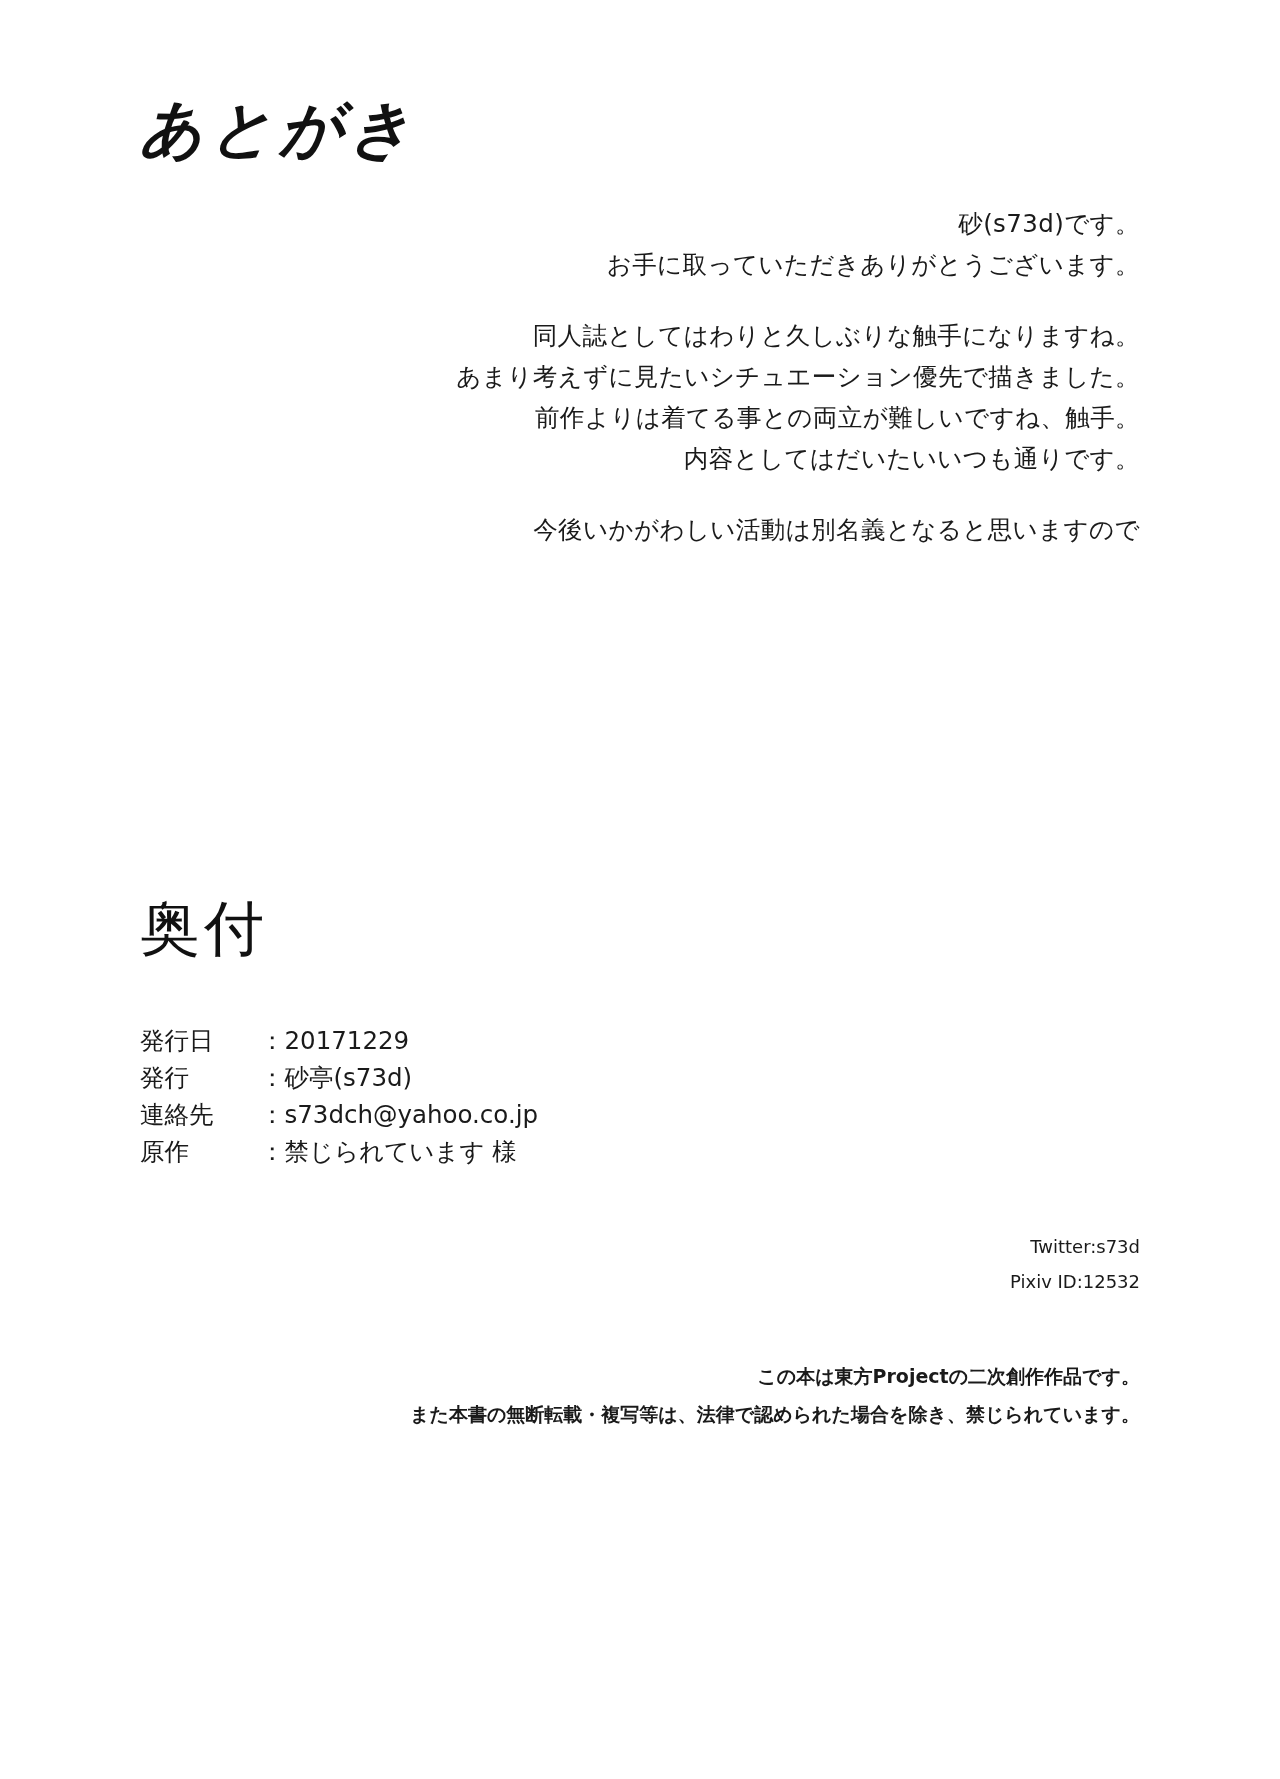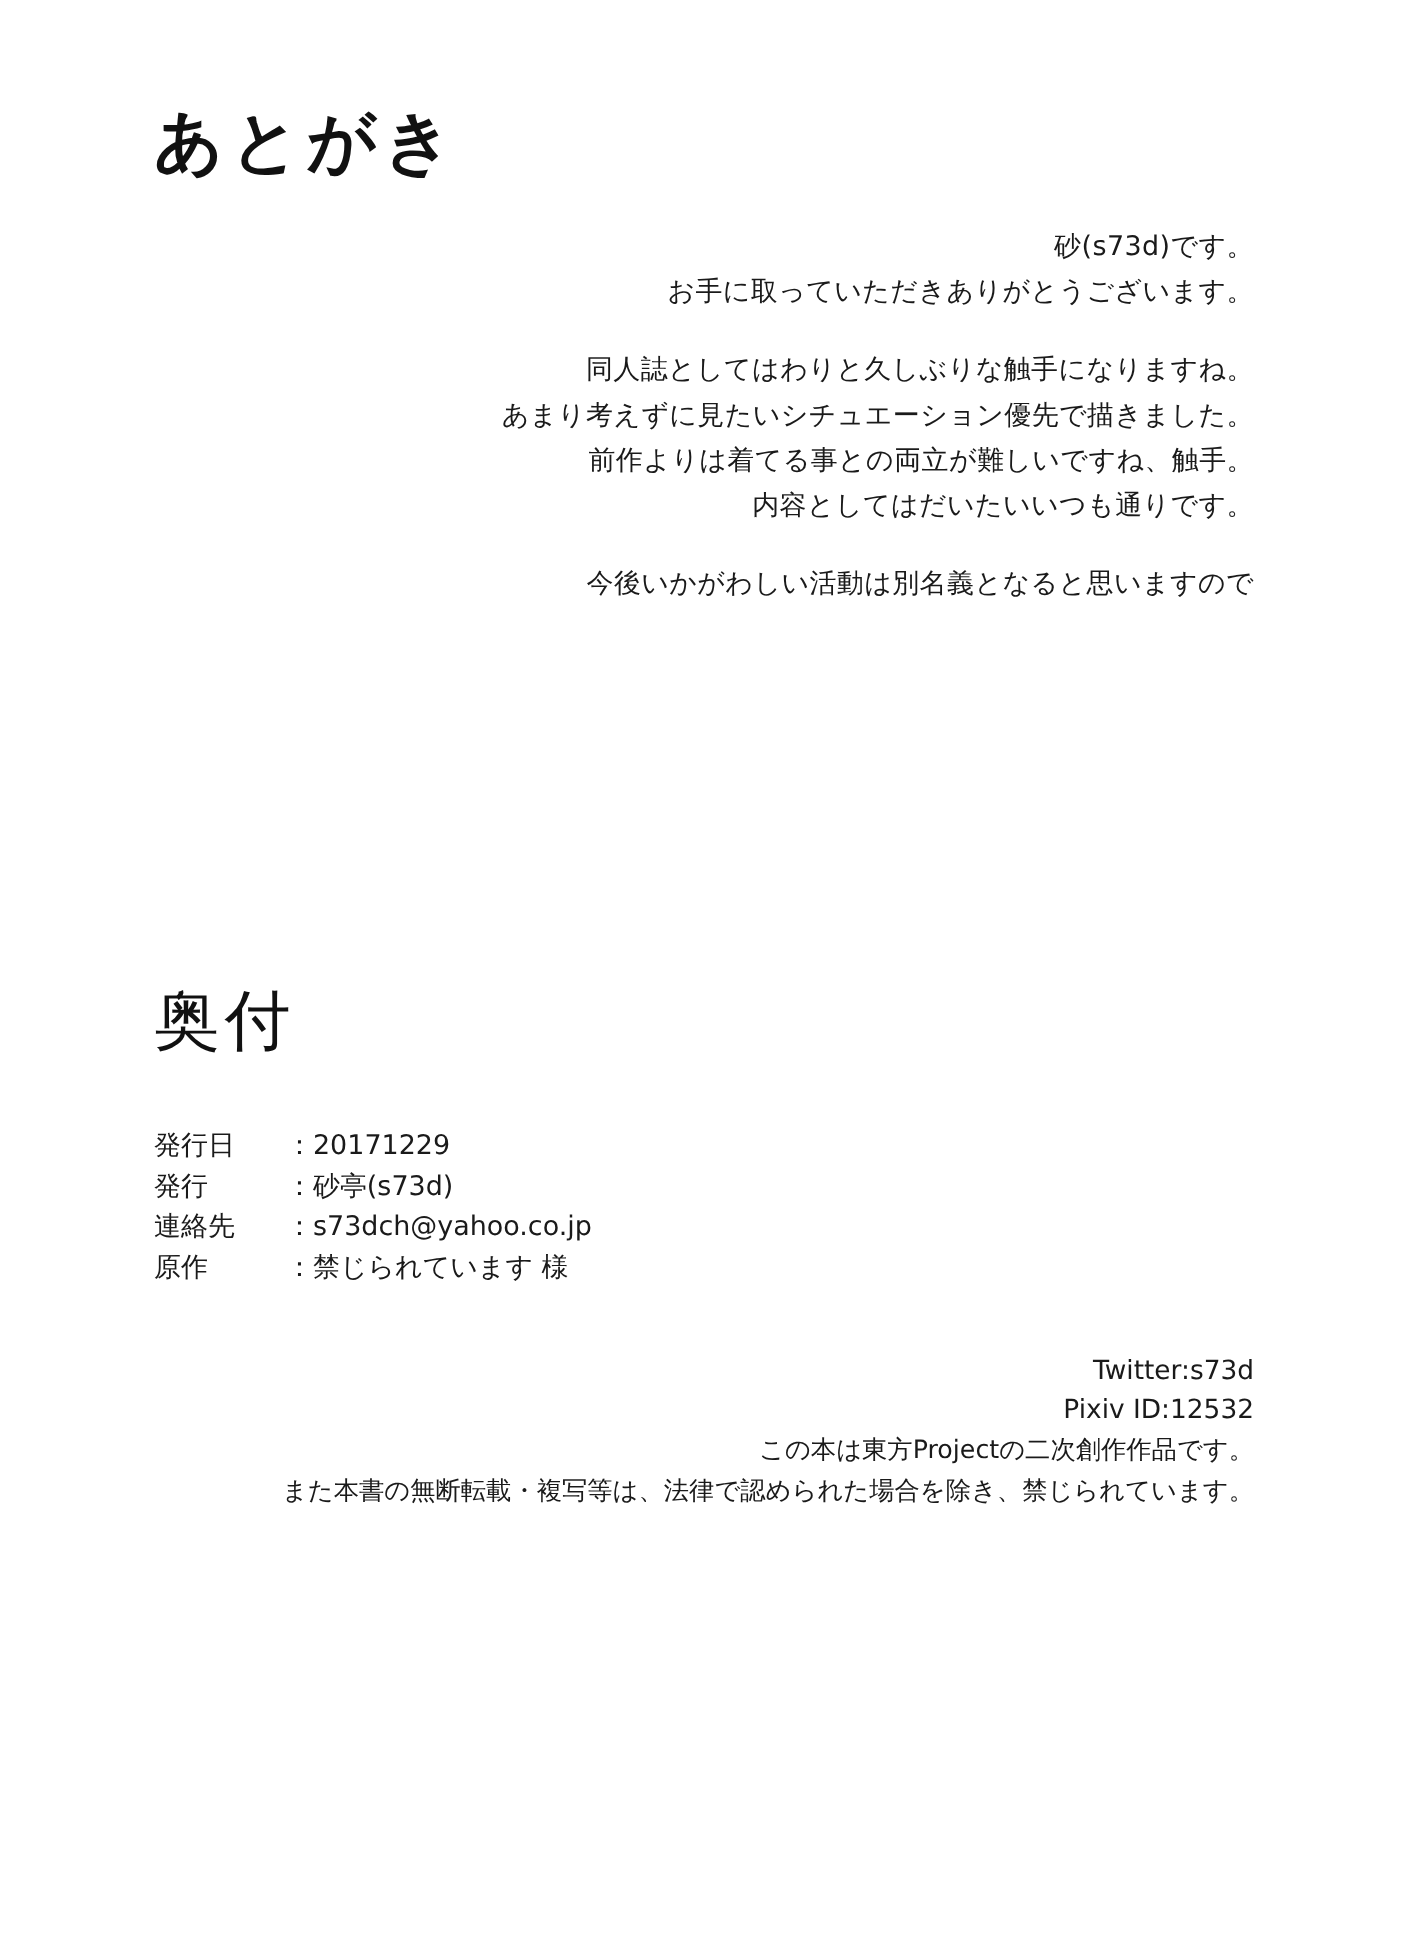--- a/index.html
+++ b/index.html
@@ -33,20 +33,21 @@
     right: 140px;
   }
   .heading-afterword {
     font-family: "DejaVu Sans", "Liberation Sans", sans-serif;
     font-size: 62px;
     font-weight: 700;
     letter-spacing: 6px;
     line-height: 1.1;
     margin: 0 0 40px 0;
     color: #111111;
+    font-style: italic;
   }
   .body-block {
     font-size: 24.5px;
     line-height: 41px;
     letter-spacing: 0.4px;
     color: #1a1a1a;
     font-weight: 500;
   }
   .para {
     margin: 0 0 30px 0;
@@ -89,28 +90,29 @@
   }
   .info-label {
     width: 120px;
   }
   .info-sep {
     width: 22px;
     text-align: left;
   }
   .social-block {
     margin-top: 58px;
-    font-size: 24px;
+    font-size: 18px;
     line-height: 35px;
     font-weight: 500;
   }
   .notice-block {
-    font-size: 23px;
+    margin-top: 58px;
+    font-size: 19px;
     line-height: 38px;
-    font-weight: 400;
+    font-weight: 700;
   }
 </style>
 </head>
 <body>
 
 <div class="page">
 
   <section class="section-afterword">
     <h1 class="heading-afterword">あとがき</h1>
 

